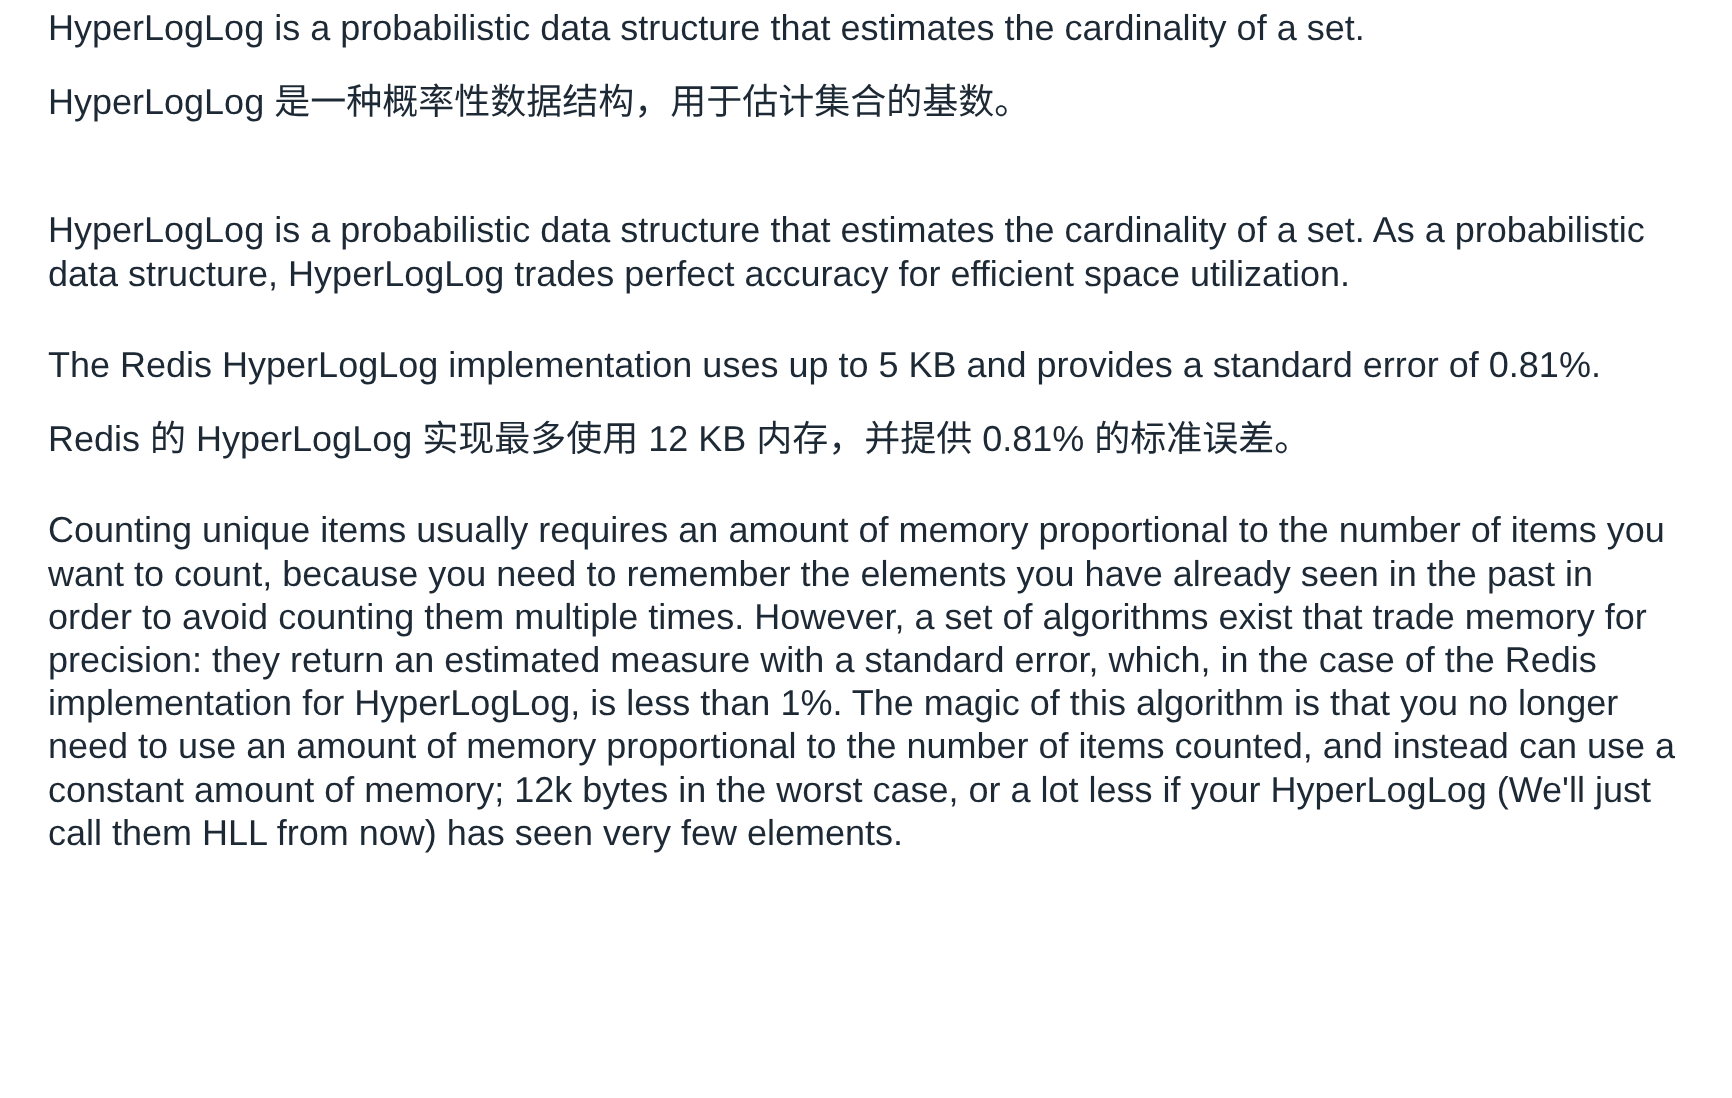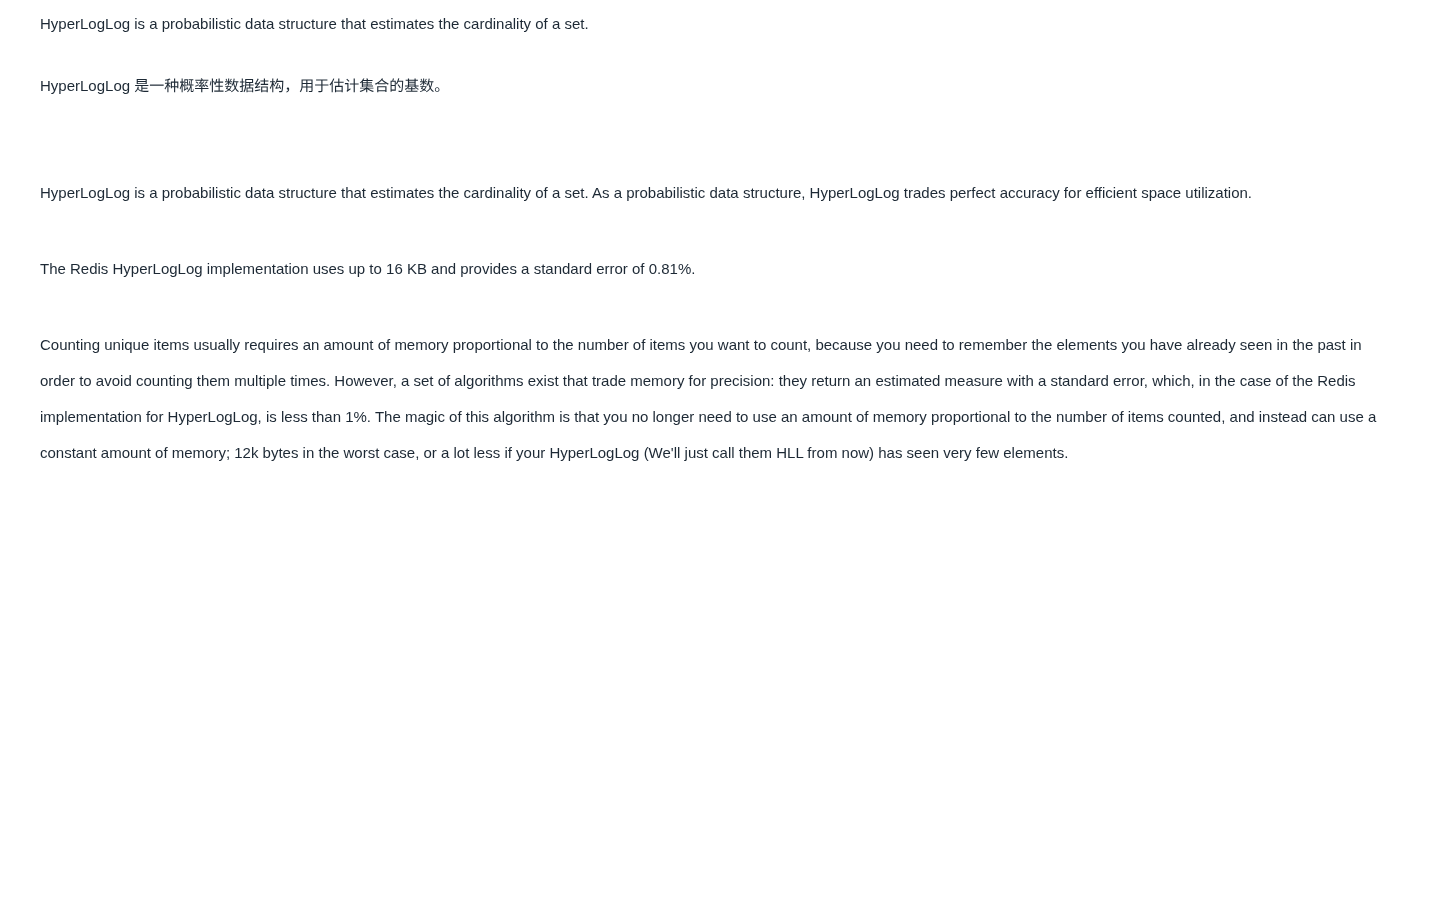--- a/index.html
+++ b/index.html
@@ -17,21 +17,21 @@
   }
   .doc {
     box-sizing: border-box;
     padding: 6px 43px 20px 40px;
   }
   .doc-inner {
     max-width: 1360px;
   }
   p.para {
     margin: 0;
-    font-size: 15px;
+    font-size: 30px;
     line-height: 36px;
     font-weight: 400;
     letter-spacing: 0;
     word-wrap: break-word;
   }
   
   p.zh {
     margin-top: 26px;
   }
   
@@ -52,21 +52,22 @@
     <section class="pair">
       <p class="para en" lang="en">HyperLogLog is a probabilistic data structure that estimates the cardinality of a set.</p>
       <p class="para zh" lang="zh-CN">HyperLogLog 是一种概率性数据结构，用于估计集合的基数。</p>
     </section>
 
     <section class="pair gap-xl">
       <p class="para en" lang="en">HyperLogLog is a probabilistic data structure that estimates the cardinality of a set. As a probabilistic data structure, HyperLogLog trades perfect accuracy for efficient space utilization.</p>
     </section>
 
     <section class="pair">
-      <p class="para en" lang="en">The Redis HyperLogLog implementation uses up to 16 KB and provides a standard error of 0.81%.</p>
+      <p class="para en" lang="en">The Redis HyperLogLog implementation uses up to 5 KB and provides a standard error of 0.81%.</p>
+      <p class="para zh" lang="zh-CN">Redis 的 HyperLogLog 实现最多使用 12 KB 内存，并提供 0.81% 的标准误差。</p>
     </section>
 
     <section class="pair">
       <p class="para en" lang="en">Counting unique items usually requires an amount of memory proportional to the number of items you want to count, because you need to remember the elements you have already seen in the past in order to avoid counting them multiple times. However, a set of algorithms exist that trade memory for precision: they return an estimated measure with a standard error, which, in the case of the Redis implementation for HyperLogLog, is less than 1%. The magic of this algorithm is that you no longer need to use an amount of memory proportional to the number of items counted, and instead can use a constant amount of memory; 12k bytes in the worst case, or a lot less if your HyperLogLog (We'll just call them HLL from now) has seen very few elements.</p>
     </section>
 
   </div>
 </main>
 
 </body></html>

